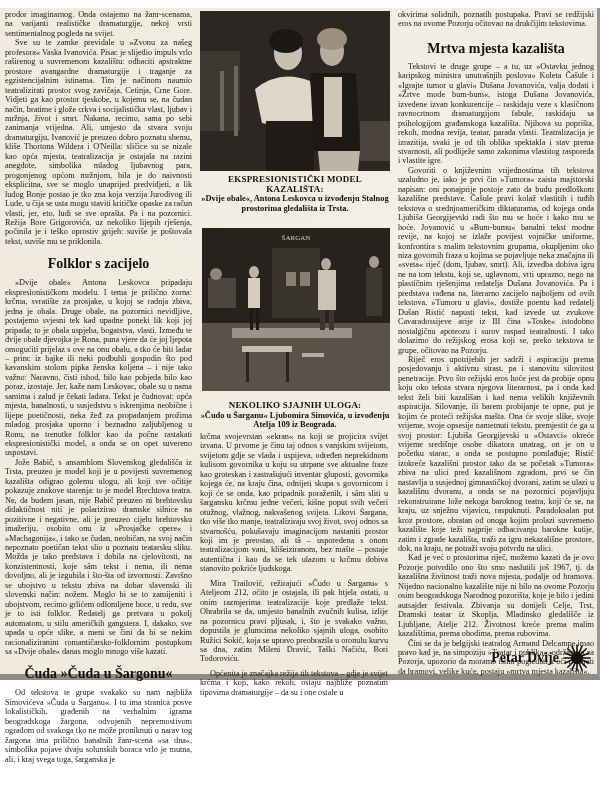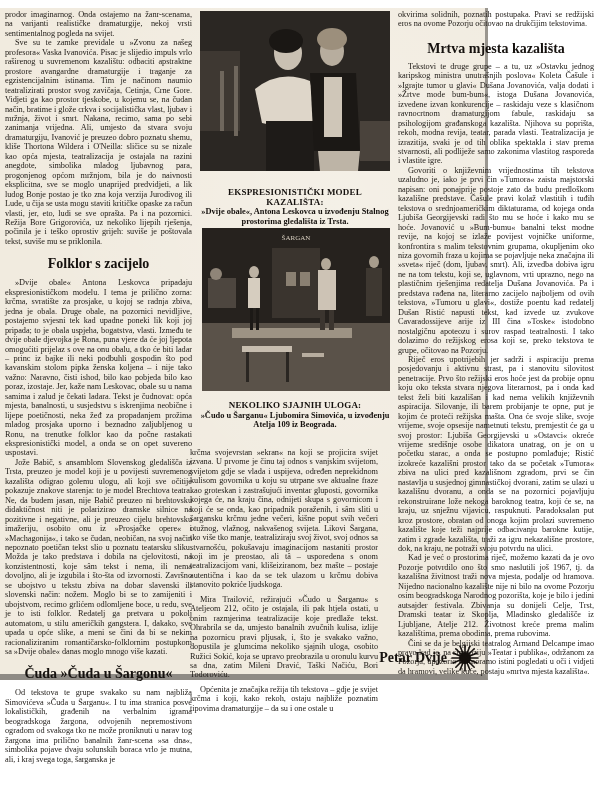--- a/index.html
+++ b/index.html
@@ -1,36 +1,36 @@
 <!DOCTYPE html>
 <html><head>
 <meta charset="utf-8">
 <style>
   html, body { margin:0; padding:0; background:#ffffff; }
   body { width:600px; height:800px; position:relative; overflow:hidden; font-family:"DejaVu Serif", serif; }
   .page {
-    position:absolute; left:0; top:8px; width:488px; height:672px;
+    position:absolute; left:0; top:8px; width:600px; height:672px;
     background:#f1ebdf;
     background-image: radial-gradient(ellipse at 70% 30%, rgba(255,255,255,0.25), rgba(0,0,0,0) 60%);
     border-right:3px solid #9a968f;
     border-bottom:6px solid #8f8b85;
     box-sizing:border-box;
   }
   .col { position:absolute; top:0; color:#1e1a16; }
   .col p {
     margin:0; font-family:"Liberation Serif", serif; font-size:8.3px; line-height:9.45px;
     text-align:justify; text-indent:10px; letter-spacing:-0.05px; hyphens:auto;
   }
   .col p.noindent { text-indent:0; }
   .col h2 {
     margin:0; font-family:"Liberation Serif", serif; font-weight:bold;
     font-size:14px; line-height:16px; text-align:center; color:#15110e;
   }
   #col-left { left:5px; width:187px; }
-  #col-mid { left:190px; width:188px;margin-top:16px; }
+  #col-mid { left:200px; width:188px; }
   #col-right { left:398px; width:196px; }
   .photo {
     position:absolute; background:#2a2622; overflow:hidden;text-align:center;
   }
   .photo svg { display:block; width:100%; height:100%; }
   .caption {
     position:absolute; font-family:"Liberation Serif", serif; font-weight:bold;
     font-size:8.4px; line-height:9.6px; text-align:center; color:#15110e;
   }
   .caption .cap-title { display:block; font-size:9px; letter-spacing:0.2px; }
@@ -68,21 +68,21 @@
       <rect x="66" y="110" width="48" height="50" fill="#1e1b18"></rect>
 
       <ellipse cx="132" cy="40" rx="12" ry="15" fill="#b7ad9e"></ellipse>
       <ellipse cx="132" cy="28" rx="15" ry="11" fill="#9c8f7c"></ellipse>
       <path d="M110 62 L156 62 L160 140 L114 140 Z" fill="#1b1815"></path>
       <rect x="124" y="66" width="18" height="60" fill="#cfc6b8"></rect>
       <path d="M118 140 L160 140 L158 160 L120 160 Z" fill="#bdb4a6"></path>
       <rect x="160" y="110" width="30" height="40" fill="#4a433c"></rect>
     </svg>
   </div>
-  <div class="caption" style="left:200px; top:180px; width:190px;">
+  <div class="caption" style="left:200px; top:167px; width:190px;">
     <span class="cap-title">EKSPRESIONISTIČKI MODEL KAZALIŠTA:</span>
     <span>»Dvije obale«, Antona Leskovca u izvođenju Stalnog prostorima gledališta iz Trsta.</span>
   </div>
 
   <div class="photo" style="left:202px; top:220px; width:188px; height:163px;">
     <svg viewBox="0 0 188 163" preserveAspectRatio="none">
       <rect width="188" height="163" fill="#26221e"></rect>
       <rect x="70" y="20" width="48" height="70" fill="#3a342e"></rect>
       <rect x="84" y="44" width="10" height="14" fill="#8a8072"></rect>
       <rect x="98" y="44" width="10" height="14" fill="#8a8072"></rect>

